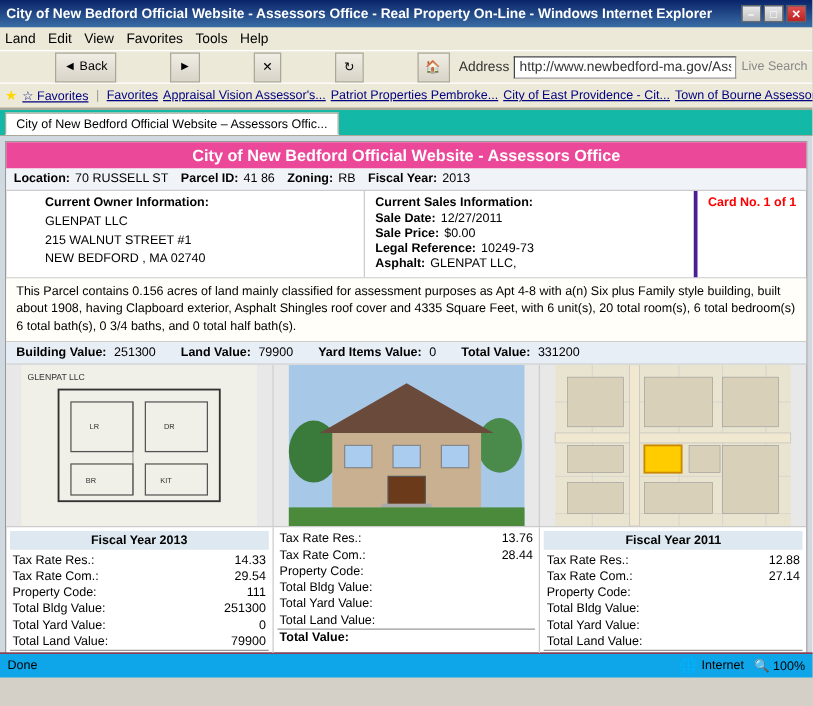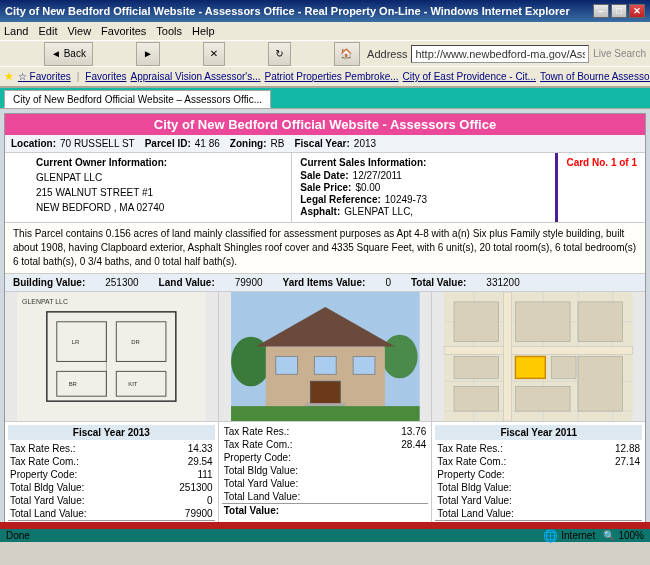--- a/index.html
+++ b/index.html
@@ -223,21 +223,21 @@
 
     
     .values-row {
       display: flex;
       background: #e8eef5;
       border-bottom: 1px solid #ccc;
       padding: 3px 8px;
       gap: 20px;
       align-items: center;
     }
-    .value-cell { display: flex; gap: 20px; align-items: center; font-size: 10px; }
+    .value-cell { display: flex; gap: 6px; align-items: center; font-size: 10px; }
     .value-label { font-weight: bold; }
 
     
     .images-row {
       display: flex;
       border-bottom: 1px solid #ccc;
       height: 130px;
     }
     .img-cell {
       flex: 1;
@@ -275,22 +275,22 @@
     .tax-row {
       display: flex;
       justify-content: space-between;
       font-size: 10px;
       padding: 1px 2px;
     }
     .tax-row.bold { font-weight: bold; border-top: 1px solid #999; }
 
     
     .status-bar {
-      background: #0f766e;
-      border-top: 7px solid #b91c1c;
+      background: #0ea5e9;
+      border-top: 1px solid #b91c1c;
       display: flex;
       justify-content: space-between;
       align-items: center;
       padding: 1px 6px;
       font-size: 10px;
       height: 20px;
     }
     .status-right {
       display: flex;
       align-items: center;

